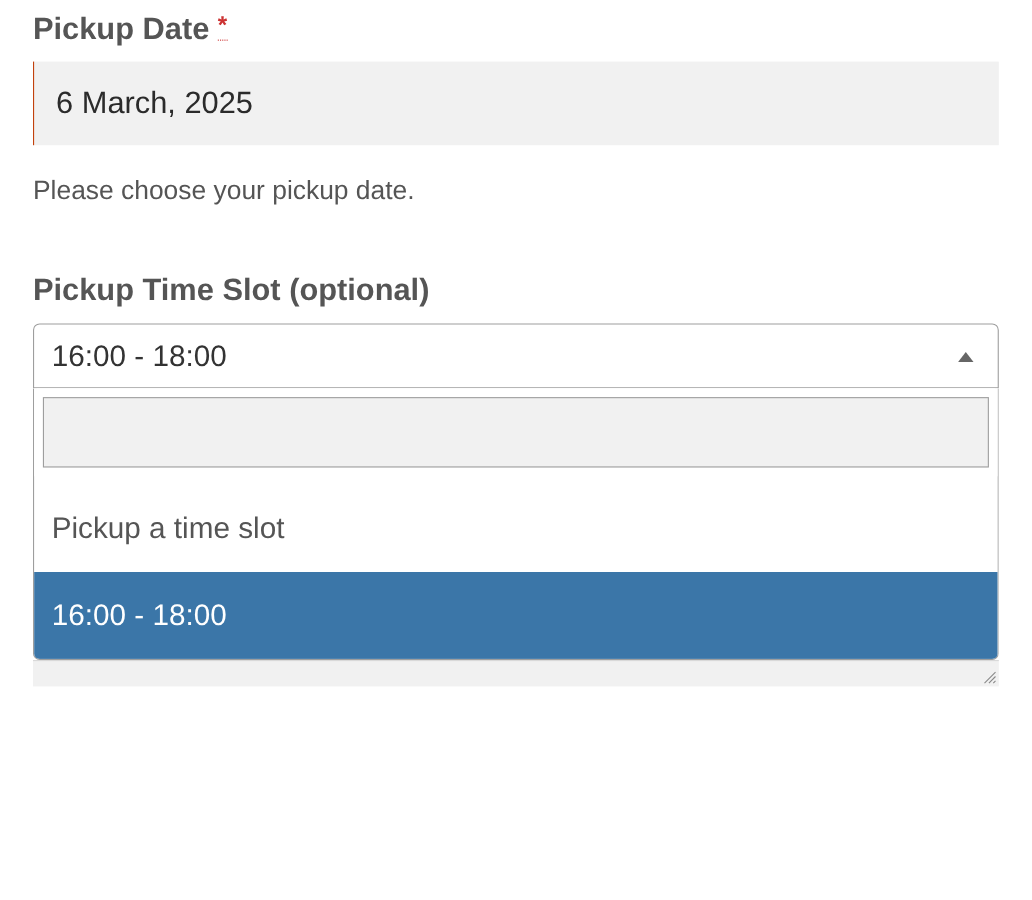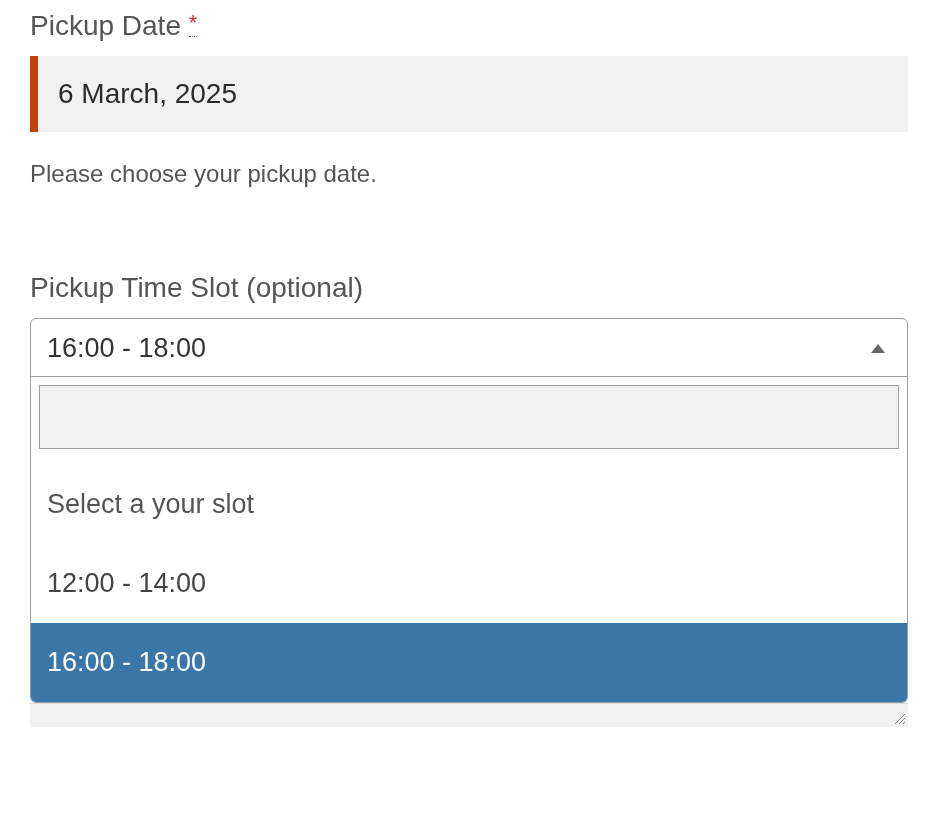--- a/index.html
+++ b/index.html
@@ -14,47 +14,48 @@
     width: 938px;
     height: 818px;
     padding: 10px 30px 30px 30px;
     position: relative;
   }
 
   .field-label {
     font-size: 28px;
     color: #555;
     margin-bottom: 14px;
+    font-weight: bold;
   }
   .required-star {
     color: #cc3333;
     font-size: 22px;
     vertical-align: top;
     border-bottom: 1px dotted #cc3333;
     padding-bottom: 1px;
   }
 
   .date-box {
     background: #f1f1f1;
-    border-left: 8px solid #c2410c;
+    border-left: 1px solid #c2410c;
     padding: 22px 20px;
     font-size: 28px;
     font-weight: 500;
     color: #2b2b2b;
     width: 100%;
   }
 
   .help-text {
     font-size: 24px;
     color: #555;
     margin-top: 28px;
   }
 
   .timeslot-section {
-    margin-top: 84px;
+    margin-top: 60px;
   }
 
   .select-wrap {
     position: relative;
     margin-top: 14px;
   }
 
   .select-display {
     border: 1px solid #9e9e9e;
     border-radius: 6px 6px 0 0;
@@ -151,23 +152,22 @@
       <div class="select-display">
         <span>16:00 - 18:00</span>
         <span class="arrow"></span>
       </div>
 
       <div class="dropdown">
         <div class="search-area">
           <input class="search-input" type="text" value="" style="">
         </div>
 
-        <div class="option placeholder">Select a your slot</div>
+        <div class="option placeholder">Pickup a time slot</div>
 
-        <div class="option">12:00 - 14:00</div>
 
 
         <div class="option highlighted">16:00 - 18:00</div>
       </div>
 
       <div class="bottom-strip">
         <span class="resize-grip">
           <svg width="14" height="14" viewBox="0 0 14 14">
             <line x1="3" y1="13" x2="13" y2="3" stroke="#888" stroke-width="1"></line>
             <line x1="7" y1="13" x2="13" y2="7" stroke="#888" stroke-width="1"></line>

